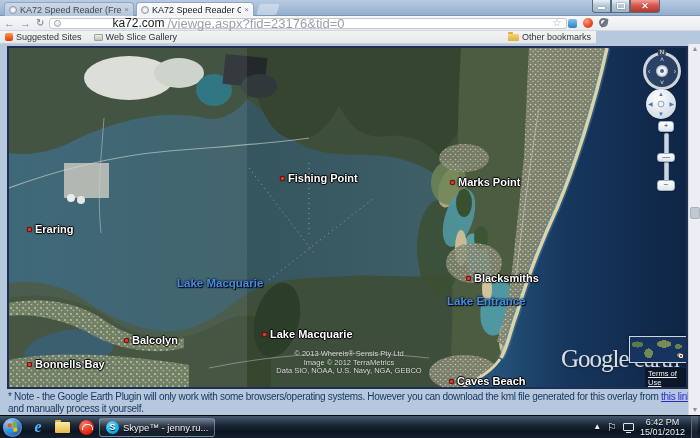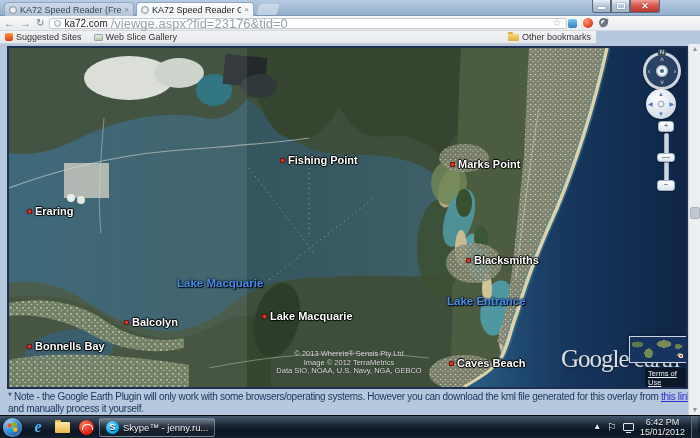--- a/index.html
+++ b/index.html
@@ -30,21 +30,21 @@
   
   .toolbar { position:absolute; top:16px; left:0; width:700px; height:15px;
     background:linear-gradient(#f6f7f8,#e9ecef); border-bottom:1px solid #d4d8dc;
     display:flex; align-items:center; padding:0 4px; gap:5px; }
   .navglyph { font-size:11px; color:#7d8a96; line-height:1; }
   .navglyph.reload { font-size:10px; color:#6b7884; }
   .urlbox { flex:none; width:518px; height:11px; background:#fff; border:1px solid #c3c9cf; border-radius:3px;
     display:flex; align-items:center; padding:0 4px; gap:3px; }
   .urlglobe { width:7px; height:7px; border:1px solid #98a2ac; border-radius:50%; flex:none;
     background:linear-gradient(#fff,#dbe2e8); }
-  .urlhost { font-size:10px; color:#1b1b1b; }
+  .urlhost { font-size:12px; color:#1b1b1b;margin-left:48px; }
   .urlpath { font-size:13px; color:#9aa2aa; }
   .tool-icons { display:flex; align-items:center; gap:6px; margin-left:2px; }
   .star { font-size:10px; color:#98a2ac; line-height:1; margin-left:-20px; }
   .ticon-blue { width:9px; height:9px; border-radius:2px; background:linear-gradient(#7fc4ee,#2f7fc4); }
   .ticon-red { width:10px; height:10px; border-radius:50%; background:radial-gradient(circle at 35% 30%,#ff9d7a,#e23a14 70%); }
   .wrench { position:relative; width:10px; height:10px; }
   .wrench::before { content:""; position:absolute; left:4px; top:0; width:3px; height:10px; background:#6b7480; border-radius:1px; transform:rotate(40deg); }
   .wrench::after { content:""; position:absolute; left:0; top:0; width:5px; height:5px; border:2px solid #6b7480; border-radius:50%; }
 
   
@@ -60,21 +60,21 @@
 
   
   .page { position:absolute; top:44px; left:0; width:700px; height:371px; background:#b5c8dd; }
   .map-wrap { position:absolute; left:7px; top:2px; width:681px; height:343px;
     border:2px solid #1e2f51; background:#23405a; }
   .map-inner { position:relative; width:677px; height:339px; overflow:hidden; }
   .map-inner svg { position:absolute; left:0; top:0; }
 
   
   .pm { position:absolute; display:flex; align-items:center; gap:3px; color:#fff; font-size:11px; font-weight:bold;
-    text-shadow:-1px 0 1px #000,1px 0 1px #000,0 -1px 1px #000,0 1px 1px #000; white-space:nowrap; }
+    text-shadow:-1px 0 1px #000,1px 0 1px #000,0 -1px 1px #000,0 1px 1px #000; white-space:nowrap;margin-top:18px; }
   .pm-dot { width:5px; height:5px; flex:none; background:#e23b28; border:1px solid #7d130a; border-radius:2px;
     box-shadow:0 0 1px #000; }
   .wlabel { position:absolute; color:#4a8ae0; font-size:11.5px; font-weight:bold; white-space:nowrap;
     text-shadow:0 0 2px #001428,0 0 2px #001428,1px 1px 1px #000; }
 
   .copyright { position:absolute; left:230px; top:302px; width:220px; text-align:center;
     font-size:7.5px; line-height:8.5px; color:#e4e4e4; text-shadow:0 0 1px #000; }
   .ge-logo { position:absolute; left:552px; top:297px; font-family:"Liberation Serif",serif;
     font-size:25px; color:rgba(255,255,255,.85); text-shadow:0 1px 2px rgba(0,0,0,.4); letter-spacing:-1px; }
   .inset { position:absolute; left:620px; top:288px; width:64px; height:27px; border:1px solid #cfd6dd;

